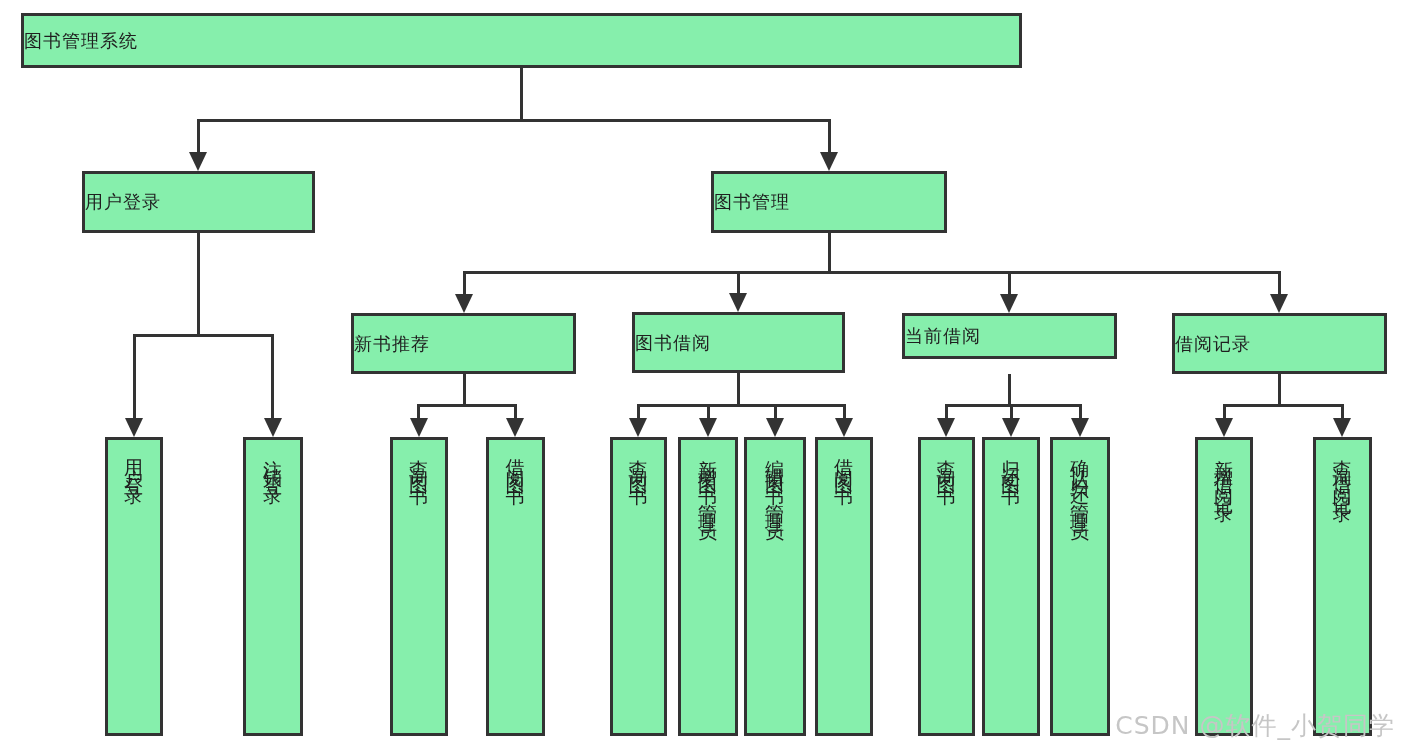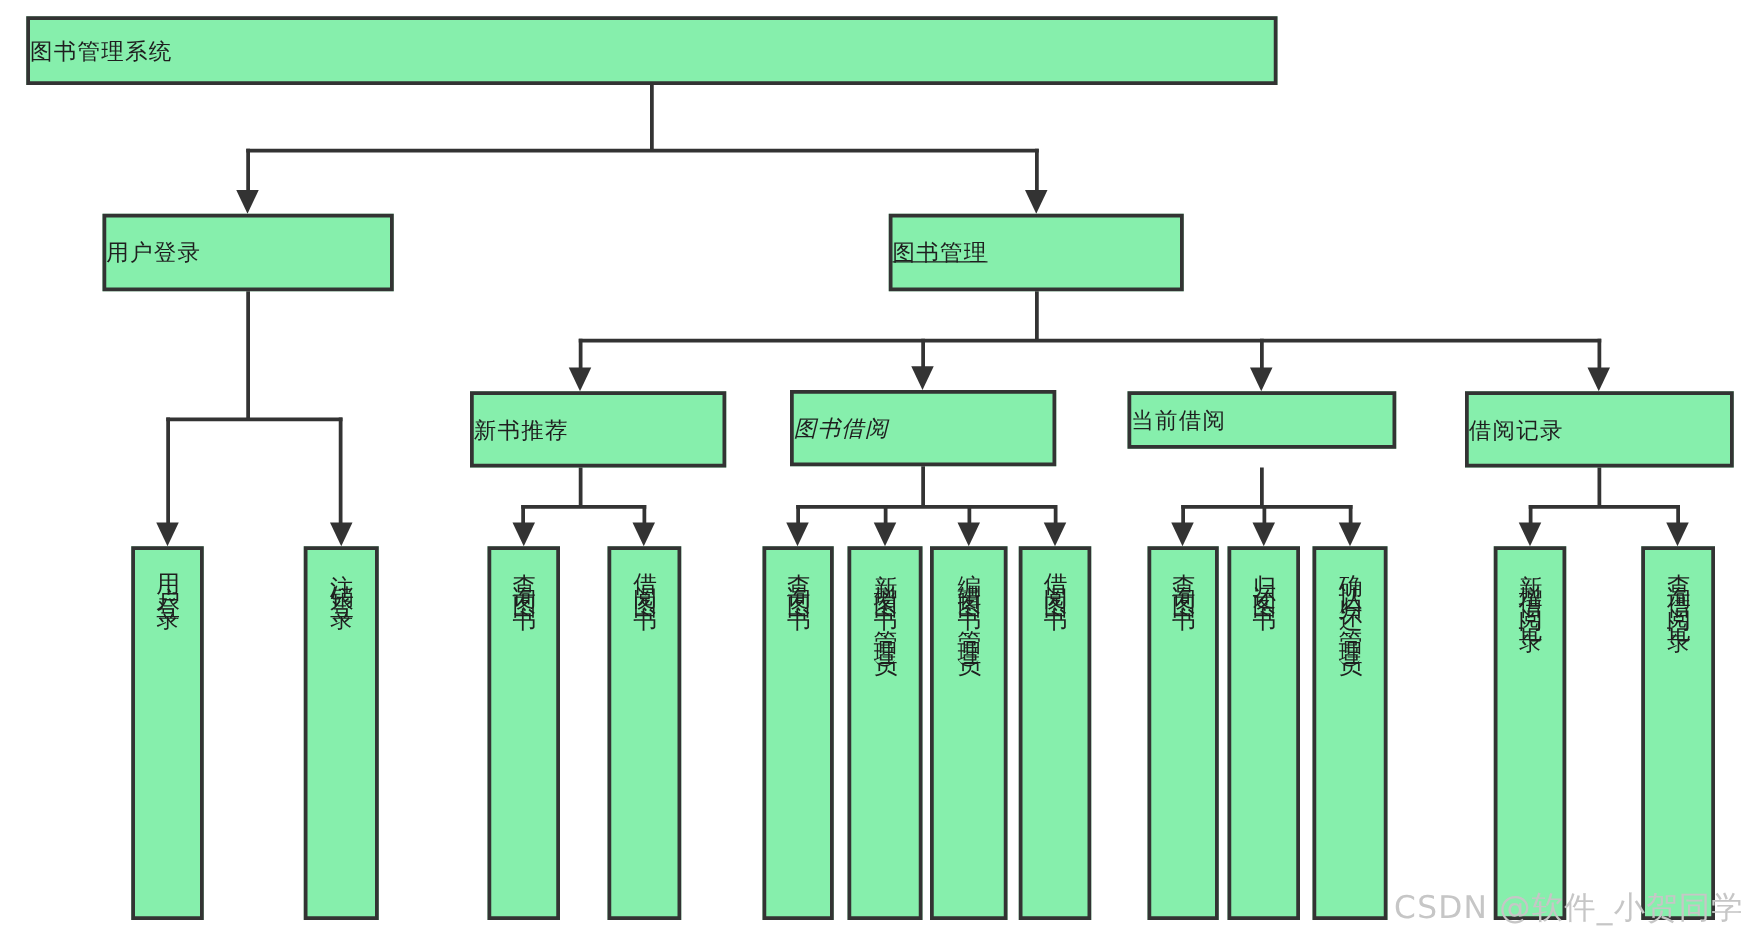--- a/index.html
+++ b/index.html
@@ -24,23 +24,23 @@
   .vl{ position:absolute; width:3px; background:var(--line); }
   .hl{ position:absolute; height:3px; background:var(--line); }
   .arrow{
     position:absolute; width:0; height:0;
     border-left:9px solid transparent; border-right:9px solid transparent;
     border-top:19px solid var(--line);
   }
   
   .n-root{ left:21px; top:13px; width:1001px; height:55px; }
   .n-user-login{ left:82px;  top:171px; width:233px; height:62px; }
-  .n-book-mgmt{ left:711px; top:171px; width:236px; height:62px;text-decoration:underline; }
-  .n-new-rec{ left:376px; top:313px; width:205px; height:61px;font-family:Liberation Serif, serif; }
-  .n-borrow{ left:632px; top:312px; width:213px; height:61px;font-style:italic; }
+  .n-book-mgmt{ left:711px; top:171px; width:236px; height:62px; }
+  .n-new-rec{ left:351px; top:313px; width:225px; height:61px;font-family:Liberation Serif, serif; }
+  .n-borrow{ left:632px; top:312px; width:213px; height:61px; }
   .n-current{ left:902px; top:313px; width:215px; height:46px; }
   .n-record{ left:1172px; top:313px; width:215px; height:61px; }
   .leaf{ top:437px; height:299px; }
   .lf1{ left:105px;  width:58px; }
   .lf2{ left:243px;  width:60px; }
   .lf3{ left:390px;  width:58px; }
   .lf4{ left:486px;  width:59px; }
   .lf5{ left:610px;  width:57px; }
   .lf6{ left:678px;  width:60px; }
   .lf7{ left:744px;  width:62px; }

